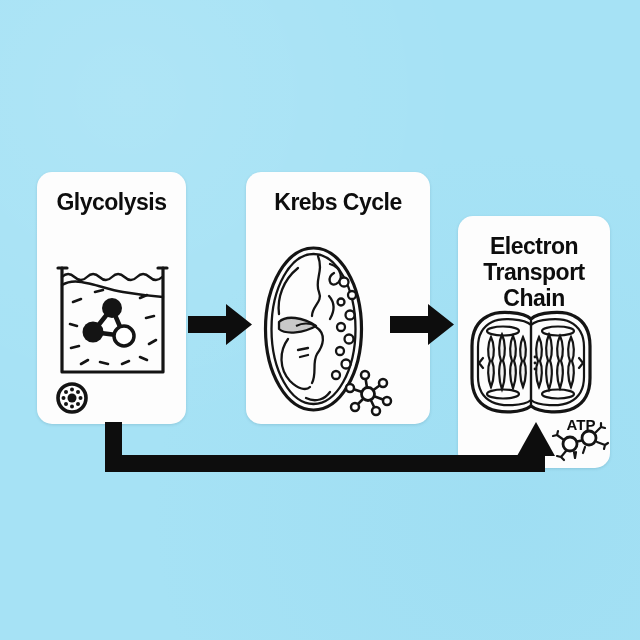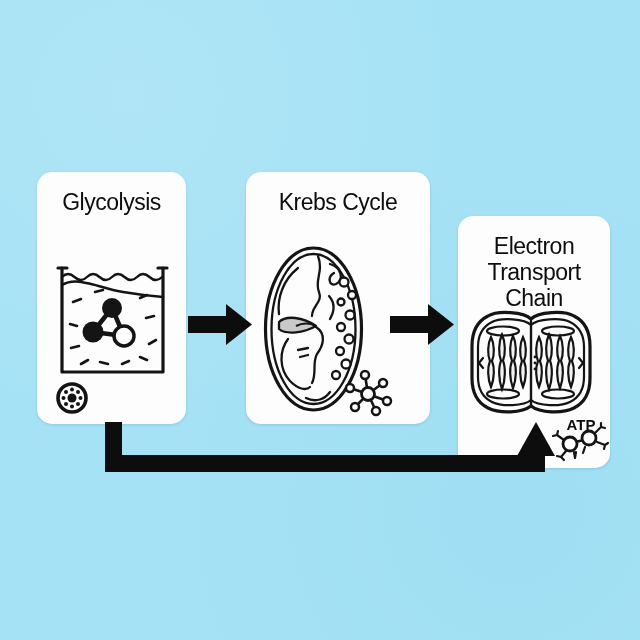--- a/index.html
+++ b/index.html
@@ -23,21 +23,21 @@
     border-radius:15px;
     box-shadow:0 1px 3px rgba(40,90,110,0.18);
   }
   #card-glycolysis{left:37px;width:149px;}
   #card-krebs{left:246px;width:184px;}
   #card-etc{left:458px;width:152px;margin-top:44px;}
   .stage-title{
     margin:17px 8px 0 8px;
     text-align:center;
     font-size:23px;line-height:1.13;
-    font-weight:400;
+    font-weight:700;
     color:#0d0d0d;
     letter-spacing:-0.5px;
   }
   .icon-svg{position:absolute;left:0;}
   .flow-arrow{position:absolute;z-index:3;}
   #connector{position:absolute;left:100px;top:420px;z-index:3;}
   svg{display:block;}
   .ink{stroke:#141414;fill:none;}
 </style>
 </head>

